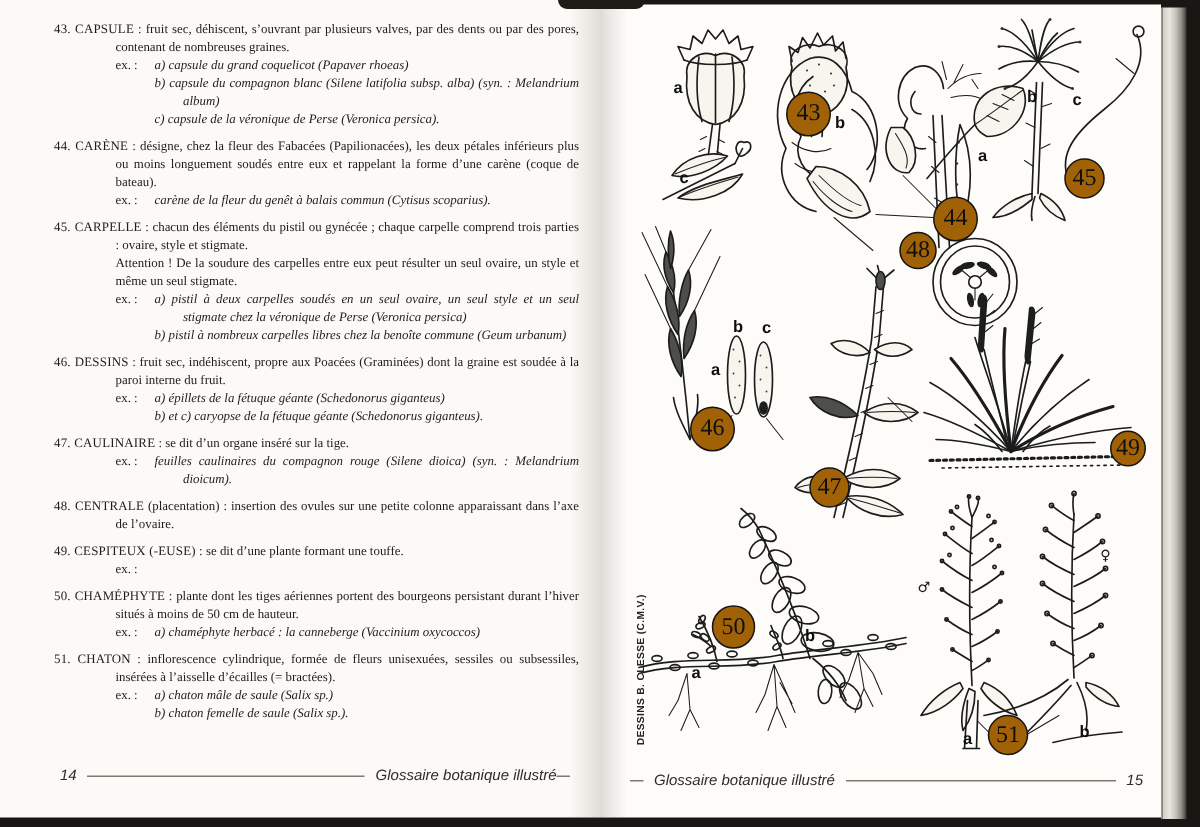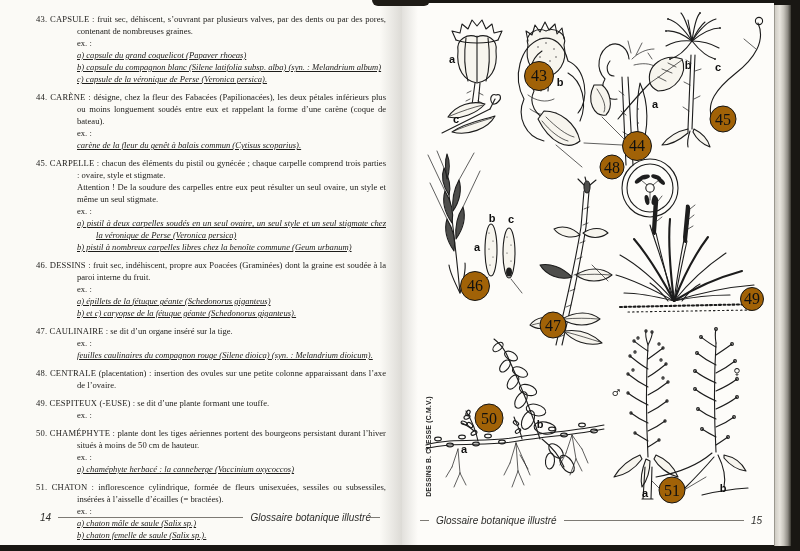--- a/index.html
+++ b/index.html
@@ -39,23 +39,23 @@
 
   
   .text-col {
     position:absolute; left:36px; top:13px; width:350px;
     font-size:8.6px; line-height:12px; color:#1d1c1a;
   }
   .entry { margin-bottom:6px; }
   .def { margin:0; padding-left:41px; text-indent:-41px; text-align:justify; }
   .def .num, .def .term { font-weight:normal; letter-spacing:0.15px; }
   .note { margin:0; padding-left:41px; text-align:justify; }
-  .exrow { display:flex; padding-left:41px;flex-direction:column; }
+  .exrow { display:flex; padding-left:41px; }
   .exlabel { flex:none; width:26px; }
-  .exitems { flex:1; min-width:0;text-decoration:underline; }
+  .exitems { flex:1; min-width:0; }
   .exitems p { margin:0; padding-left:19px; text-indent:-19px; font-style:italic; text-align:justify; }
 
   
   .footer {
     position:absolute; top:512px; display:flex; align-items:center;
     font-family:"Liberation Sans","DejaVu Sans",sans-serif;
     font-style:italic; font-size:10px; color:#2c2c2a; white-space:nowrap;
   }
   .footer .rule { height:1px; background:#7d7a74; flex:1; margin:0 7px; }
   .footer .dash { width:9px; height:1px; background:#7d7a74; }

